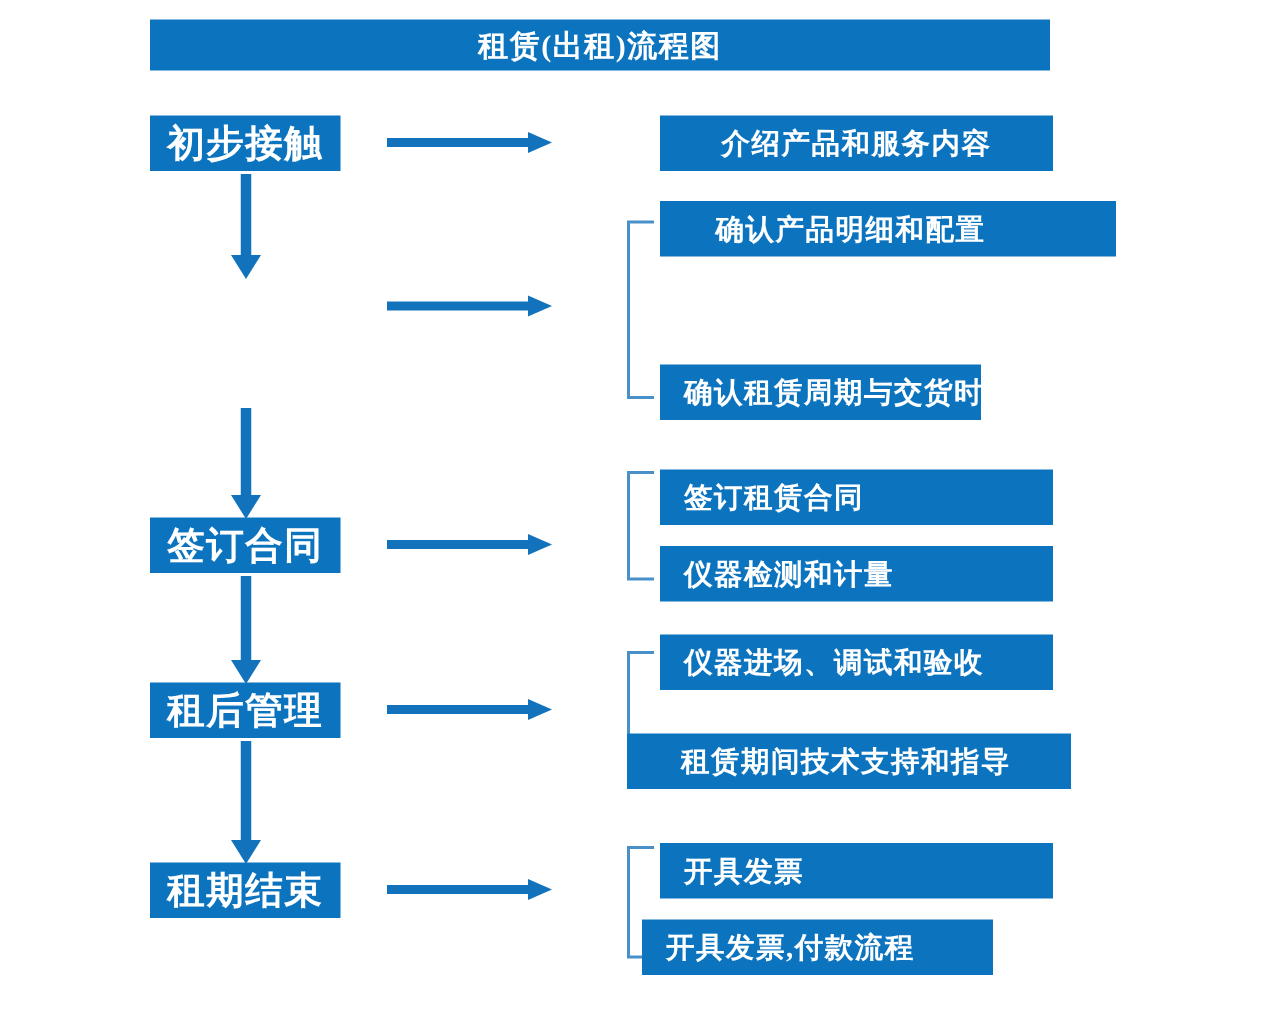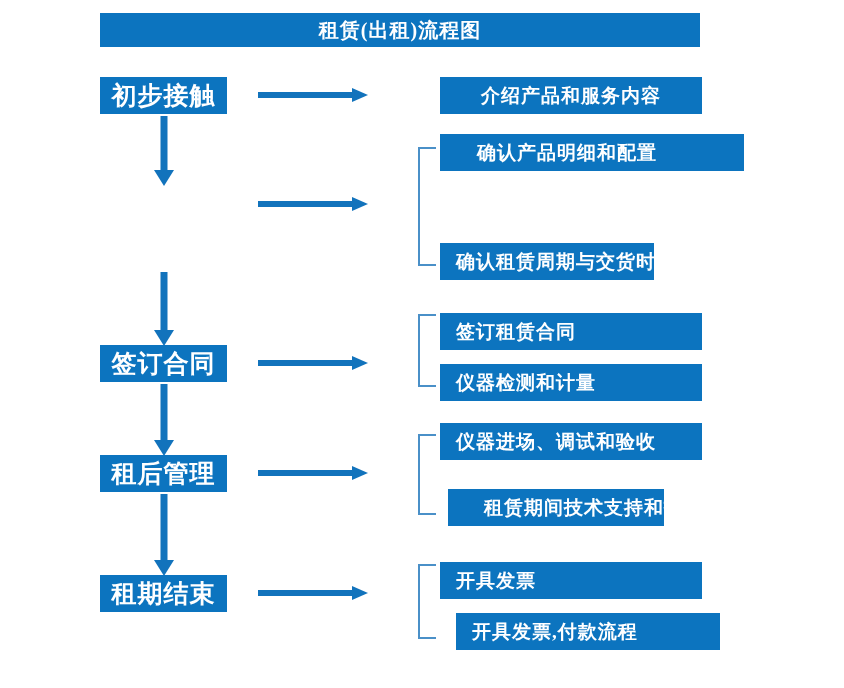--- a/index.html
+++ b/index.html
@@ -138,19 +138,19 @@
 
 
   <div class="box detail-box" style="left:440px; top:243px; width:214px; height:37px;">确认租赁周期与交货时间</div>
 
   <div class="box detail-box" style="left:440px; top:313px; width:262px; height:37px;">签订租赁合同</div>
 
   <div class="box detail-box" style="left:440px; top:364px; width:262px; height:37px;">仪器检测和计量</div>
 
   <div class="box detail-box" style="left:440px; top:423px; width:262px; height:37px;text-align:center;">仪器进场、调试和验收</div>
 
-  <div class="box detail-box" style="left:448px; top:489px; width:216px; height:37px;padding-left:36px;">租赁期间技术支持和指导</div>
+  <div class="box detail-box" style="left:418px; top:489px; width:296px; height:37px;padding-left:36px;">租赁期间技术支持和指导</div>
 
   <div class="box detail-box" style="left:440px; top:562px; width:262px; height:37px;">开具发票</div>
 
-  <div class="box detail-box" style="left:456px; top:613px; width:264px; height:37px;">开具发票,付款流程</div>
+  <div class="box detail-box" style="left:428px; top:613px; width:234px; height:37px;">开具发票,付款流程</div>
 
 </div>
 
 </body></html>

